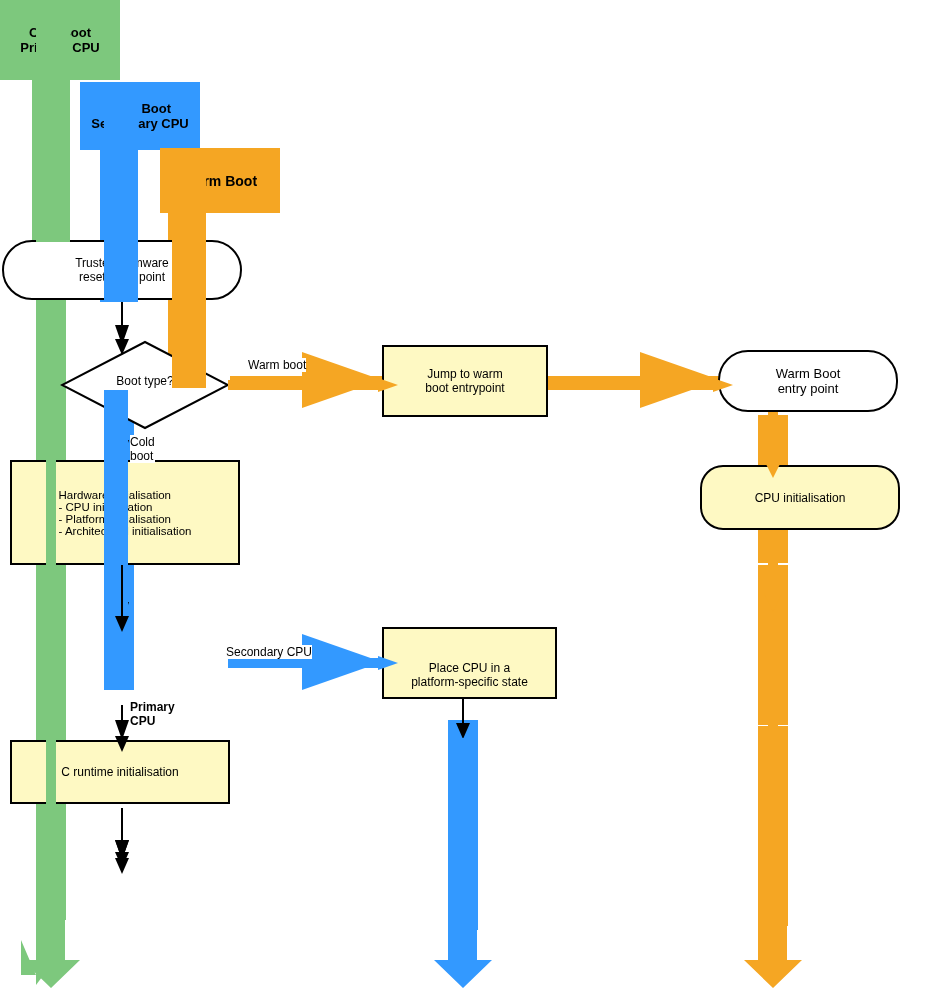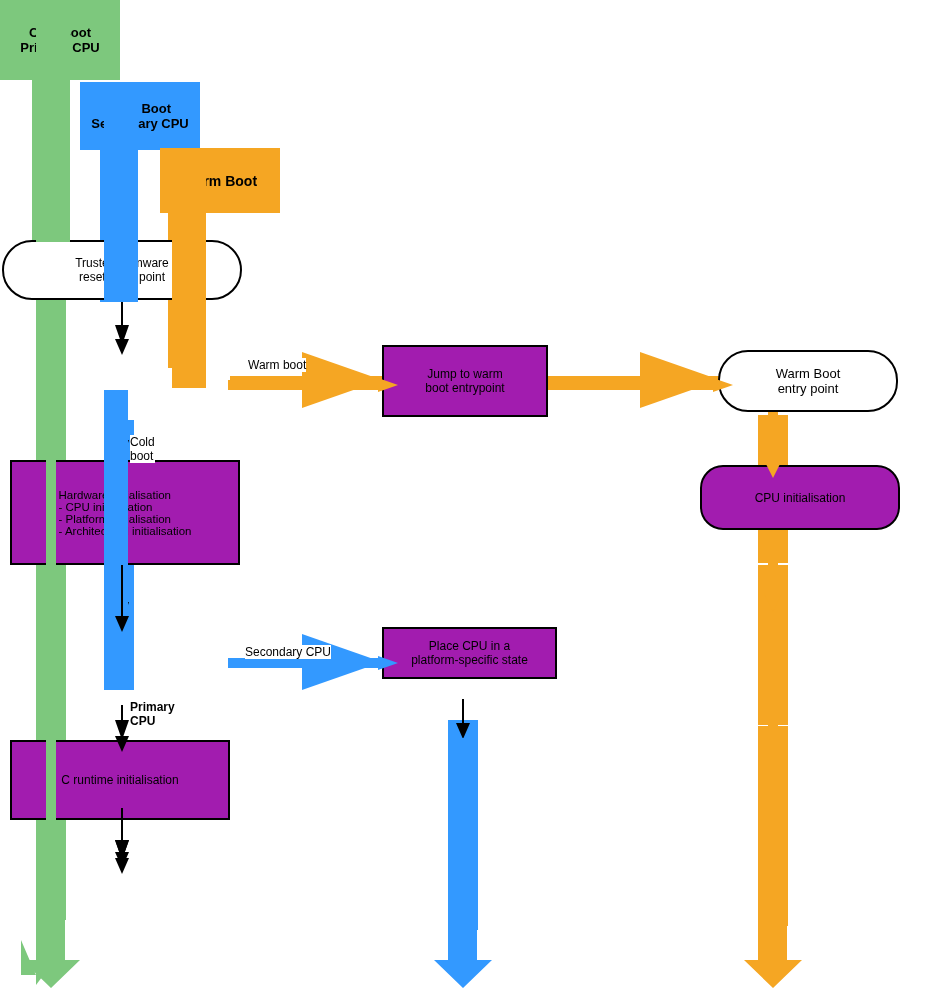--- a/index.html
+++ b/index.html
@@ -89,21 +89,21 @@
       justify-content: center;
       text-align: center;
       font-size: 12px;
       padding: 5px;
     }
 
     
     .rect-box {
       position: absolute;
       border: 2px solid black;
-      background: #a21caf;
+      background: #fef9c3;
       z-index: 10;
       display: flex;
       align-items: center;
       justify-content: center;
       text-align: center;
       padding: 8px;
       font-size: 12px;
     }
 
     
@@ -215,20 +215,26 @@
 
   <div class="warm-boot-label">
     <span>Warm Boot</span>
   </div>
 
   <div class="tf-oval">
     <span style="white-space:pre-line; font-size:12px;">Trusted Firmware
 reset entry point</span>
   </div>
 
+  <div style="position:absolute; left:60px; top:340px; z-index:10;">
+    <svg width="170" height="90">
+      <polygon points="85,2 168,45 85,88 2,45" fill="white" stroke="black" stroke-width="2"></polygon>
+      <text x="85" y="40" text-anchor="middle" font-size="12" dy="5">Boot type?</text>
+    </svg>
+  </div>
 
   <div class="arrow-label" style="left:248px; top:358px;">
     <span>Warm boot</span>
   </div>
 
   <div class="arrow-label" style="left:130px; top:415px;margin-top:20px;">
     <span style="white-space:pre-line;">Cold
 boot</span>
   </div>
 
@@ -243,35 +249,35 @@
   </div>
 
   <div class="rect-box" style="left:10px; top:460px; width:230px; height:105px; text-align:left;">
     <span style="white-space:pre-line; font-size:11.5px;">Hardware initialisation
   - CPU initialisation
  - Platform initialisation
 - Architectural initialisation</span>
   </div>
 
 
-  <div class="arrow-label" style="left:245px; top:645px;">
+  <div class="arrow-label" style="left:226px; top:645px;">
     <span>Secondary CPU</span>
   </div>
 
   <div class="arrow-label" style="left:130px; top:700px;font-weight:bold;">
     <span style="white-space:pre-line;">Primary
 CPU</span>
   </div>
 
-  <div class="rect-box" style="left:382px; top:627px; width:175px; height:52px;">
+  <div class="rect-box" style="left:382px; top:627px; width:175px; height:72px;align-items:flex-end;">
     <span style="white-space:pre-line;">Place CPU in a
 platform-specific state</span>
   </div>
 
-  <div class="rect-box" style="left:10px; top:740px; width:220px; height:80px;">
+  <div class="rect-box" style="left:10px; top:740px; width:220px; height:64px;">
     <span>C runtime initialisation</span>
   </div>
 
   <div class="rect-box" style="left:700px; top:465px; width:200px; height:65px;border-radius:23px;">
     <span>CPU initialisation</span>
   </div>
 
 
   <svg style="position:absolute;top:0;left:0;width:926px;height:988px;z-index:12;pointer-events:none;">
 

